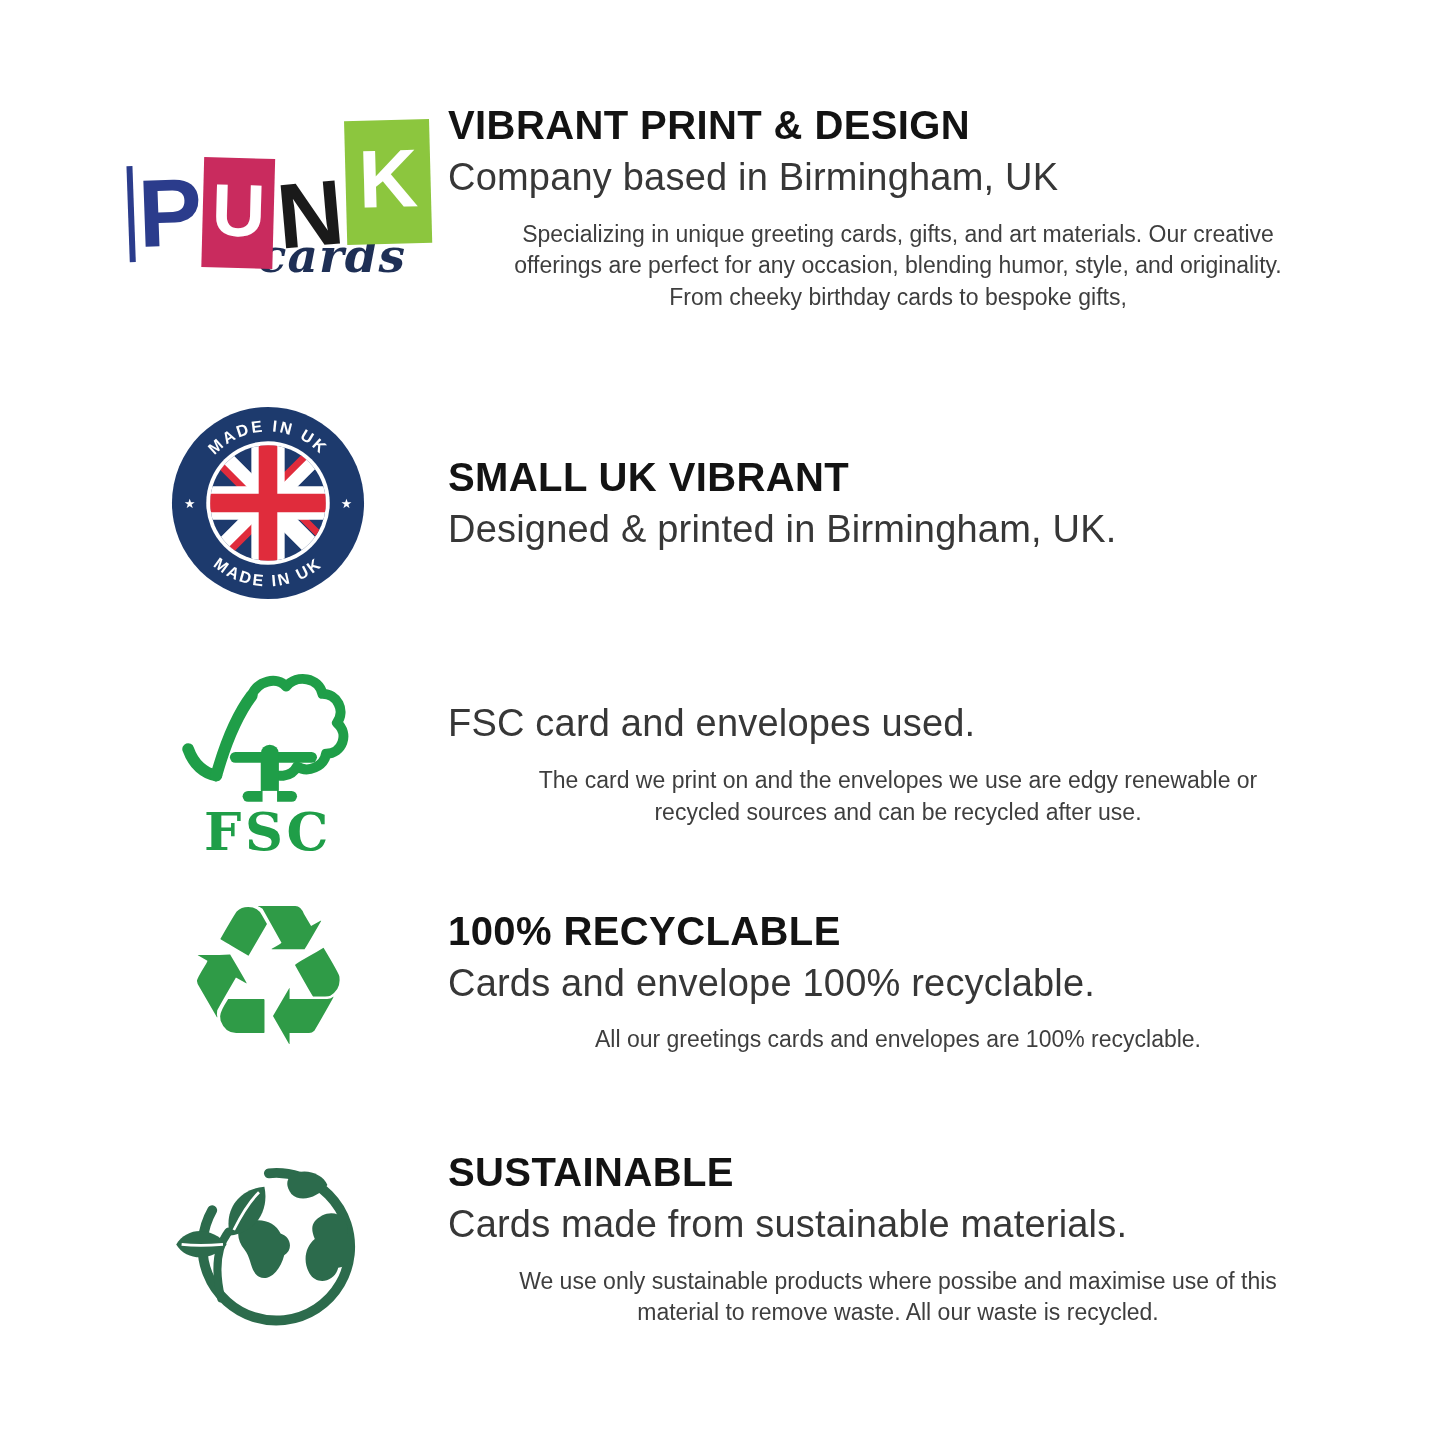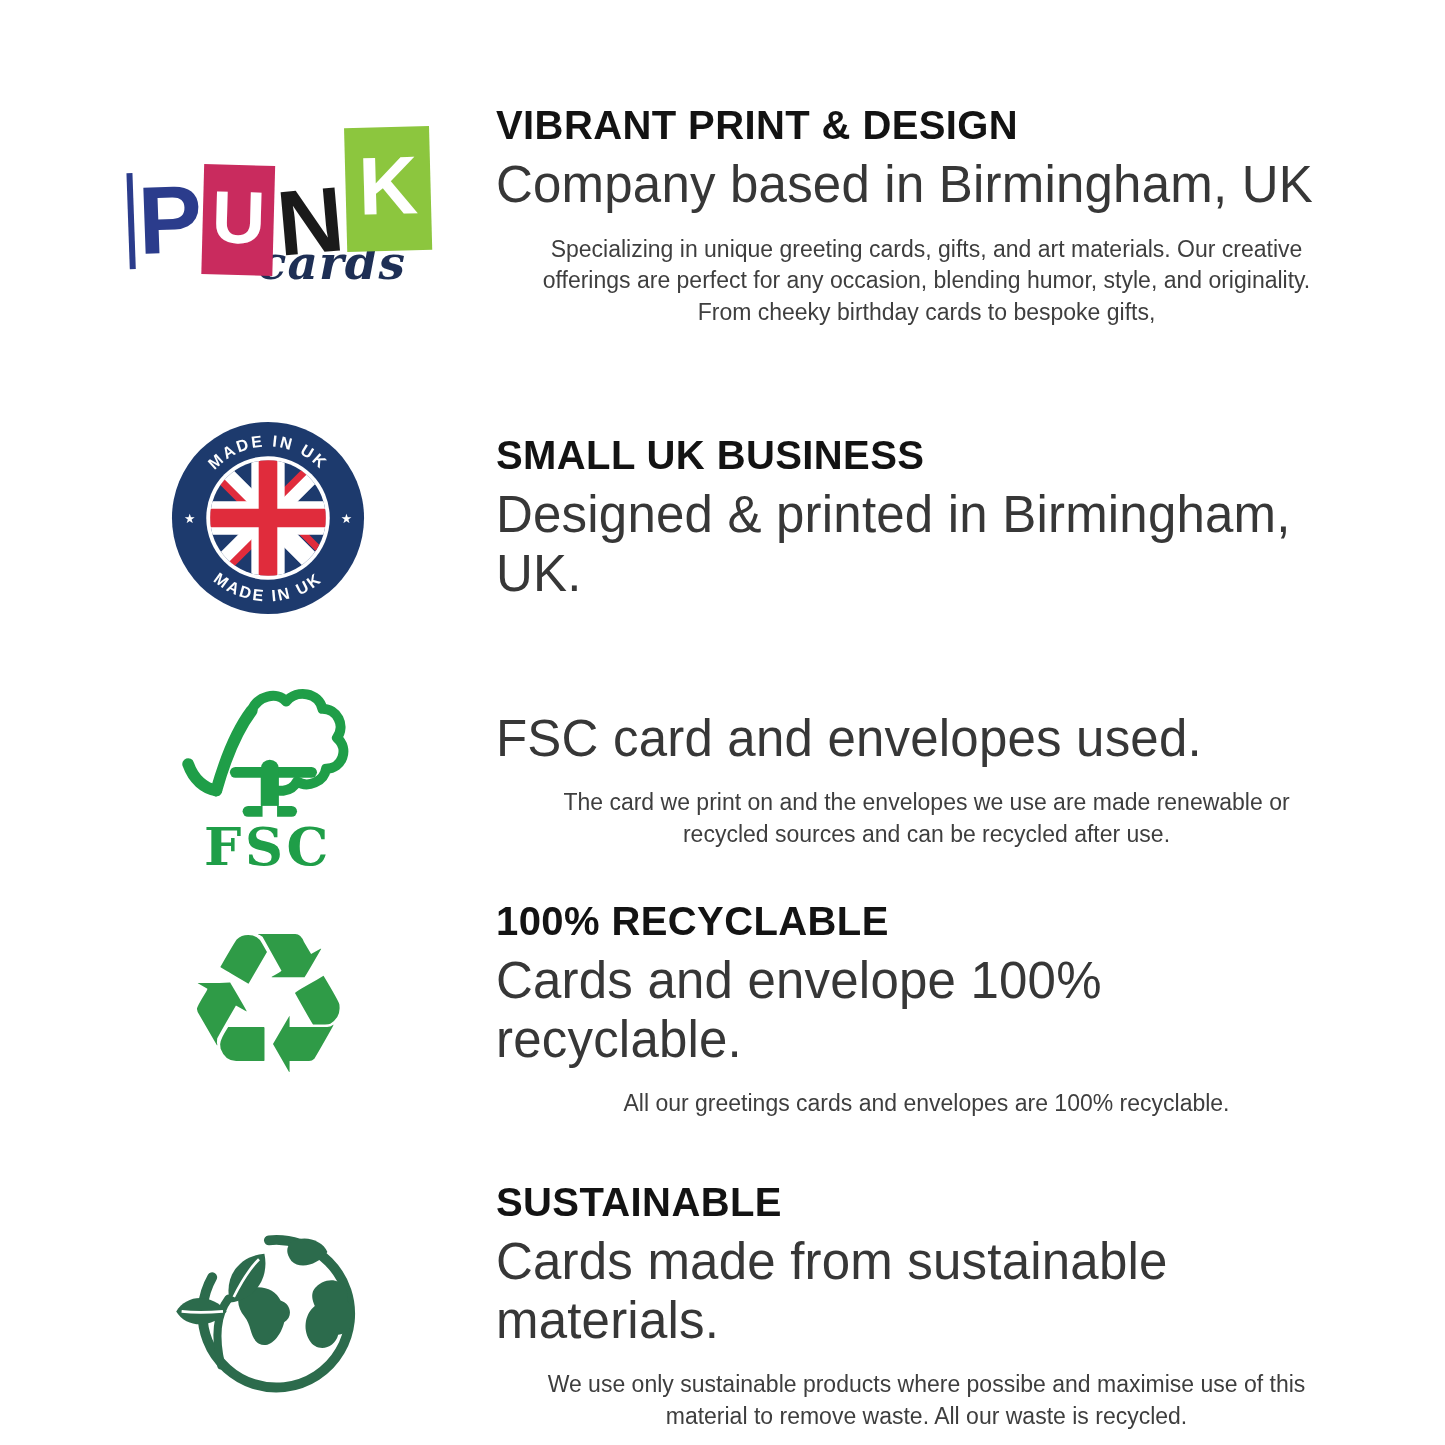--- a/index.html
+++ b/index.html
@@ -10,27 +10,27 @@
   }
   .row { display:flex; align-items:center; }
   .row-1 { margin-bottom:92px; }
   .row-2 { margin-bottom:62px; }
   .row-3 { margin-bottom:26px; }
   .row-4 { margin-bottom:60px; }
   .icon-col {
     width:448px; flex:0 0 448px; display:flex;
     justify-content:center; align-items:center; padding-left:88px;
   }
-  .text-col { flex:1 1 auto; padding-right:88px;margin-left:48px; }
+  .text-col { flex:1 1 auto; padding-right:88px; }
   .sec-title {
     font-size:40px; font-weight:700; color:#131313; letter-spacing:0.4px;
     line-height:1.1;
   }
   .sec-subtitle {
-    font-size:51px; font-weight:400; color:#373737; letter-spacing:0.2px;
+    font-size:38px; font-weight:400; color:#373737; letter-spacing:0.2px;
     margin-top:9px; line-height:1.15;
   }
   .sec-body {
     font-size:23px; font-weight:400; color:#3e3e3e; line-height:1.37;
     margin-top:19px; max-width:900px; white-space:pre-line;text-align:center;
   }
 
   
   .punk-logo { width:280px; }
   .punk-letters { display:flex; align-items:flex-end; font-weight:700; line-height:1; }
@@ -107,21 +107,21 @@
           <textPath href="#arcTop" startOffset="50%" text-anchor="middle">MADE IN UK</textPath>
         </text>
         <text font-size="16.5" font-weight="bold" letter-spacing="2.5" fill="#ffffff" font-family="Liberation Sans, sans-serif">
           <textPath href="#arcBottom" startOffset="50%" text-anchor="middle">MADE IN UK</textPath>
         </text>
         <text x="20" y="105" font-size="13" fill="#ffffff" text-anchor="middle">★</text>
         <text x="180" y="105" font-size="13" fill="#ffffff" text-anchor="middle">★</text>
       </svg>
     </div>
     <div class="text-col">
-      <div class="sec-title">SMALL UK BUSINESS</div>
+      <div class="sec-title">SMALL UK VIBRANT</div>
       <div class="sec-subtitle">Designed &amp; printed in Birmingham, UK.</div>
     </div>
   </div>
 
   <div class="row row-3">
     <div class="icon-col">
       <svg width="200" height="195" viewBox="0 0 220 215">
         <g stroke="#1f9e48" fill="none" stroke-linecap="round" stroke-linejoin="round">
           <path d="M22,95 C28,112 40,122 53,124" stroke-width="13"></path>
           <path d="M53,124 C62,92 74,60 92,36" stroke-width="13"></path>
@@ -130,21 +130,21 @@
           <path d="M120,104 H158" stroke-width="12"></path>
           <path d="M112,100 V140" stroke-width="20"></path>
           <path d="M88,147 H136" stroke-width="12"></path>
         </g>
         <rect x="104" y="141" width="16" height="14" fill="#ffffff"></rect>
         <text x="110" y="206" text-anchor="middle" font-family="DejaVu Serif, serif" font-weight="bold" font-size="58" letter-spacing="4" fill="#1f9e48">FSC</text>
       </svg>
     </div>
     <div class="text-col">
       <div class="sec-subtitle">FSC card and envelopes used.</div>
-      <div class="sec-body">The card we print on and the envelopes we use are made renewable or
+      <div class="sec-body">The card we print on and the envelopes we use are edgy renewable or
 recycled sources and can be recycled after use.</div>
     </div>
   </div>
 
   <div class="row row-4">
     <div class="icon-col">
       <span class="recycle-glyph">♻</span>
     </div>
     <div class="text-col">
       <div class="sec-title">100% RECYCLABLE</div>

